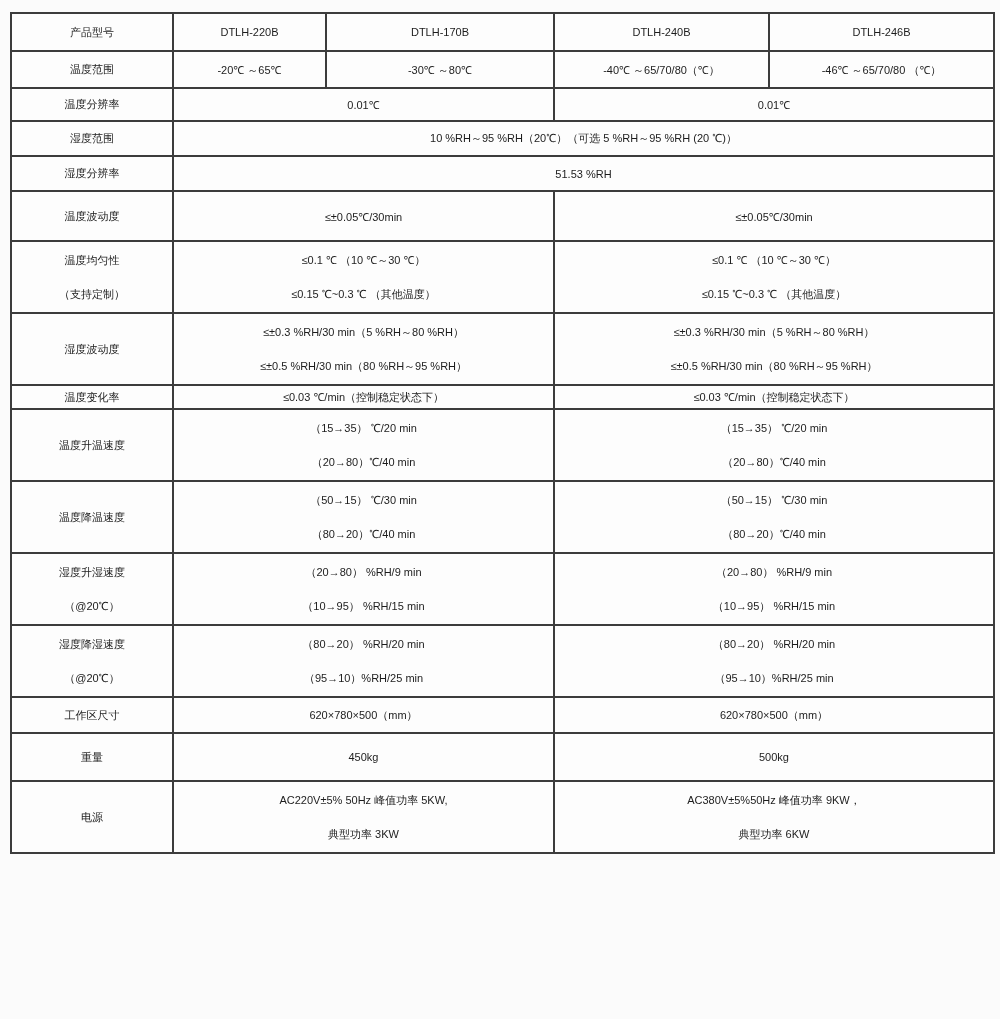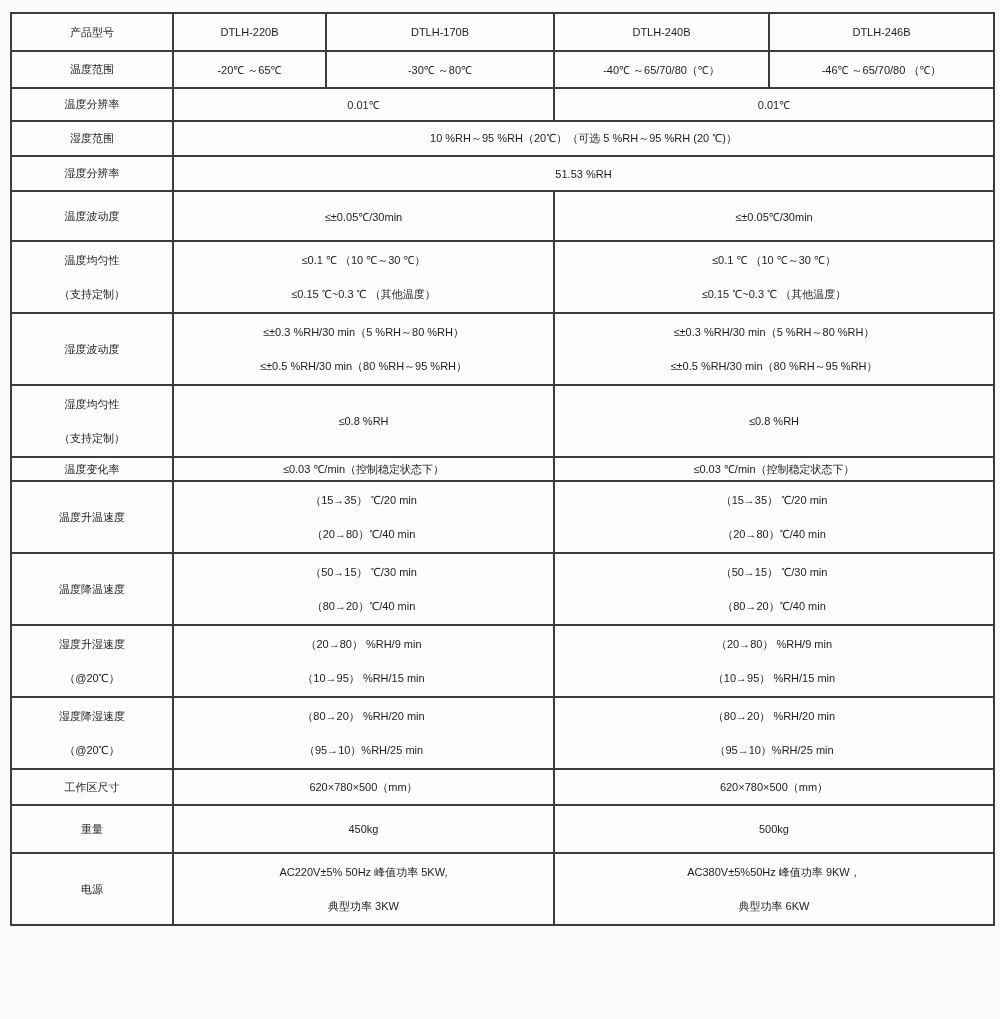--- a/index.html
+++ b/index.html
@@ -108,28 +108,20 @@
         <td colspan="2">
           <div class="ln">≤±0.3 %RH/30 min（5 %RH～80 %RH）</div>
           <div class="ln">≤±0.5 %RH/30 min（80 %RH～95 %RH）</div>
         </td>
         <td colspan="2">
           <div class="ln">≤±0.3 %RH/30 min（5 %RH～80 %RH）</div>
           <div class="ln">≤±0.5 %RH/30 min（80 %RH～95 %RH）</div>
         </td>
       </tr>
 
-      <tr style="height:70px">
-        <td class="lbl">
-          <div class="ln">湿度均匀性</div>
-          <div class="ln">（支持定制）</div>
-        </td>
-        <td colspan="2">≤0.8 %RH</td>
-        <td colspan="2">≤0.8 %RH</td>
-      </tr>
 
       <tr style="height:24px">
         <td class="lbl">温度变化率</td>
         <td colspan="2">≤0.03 ℃/min（控制稳定状态下）</td>
         <td colspan="2">≤0.03 ℃/min（控制稳定状态下）</td>
       </tr>
 
 
       <tr style="height:71px">
         <td class="lbl">温度升温速度</td>

